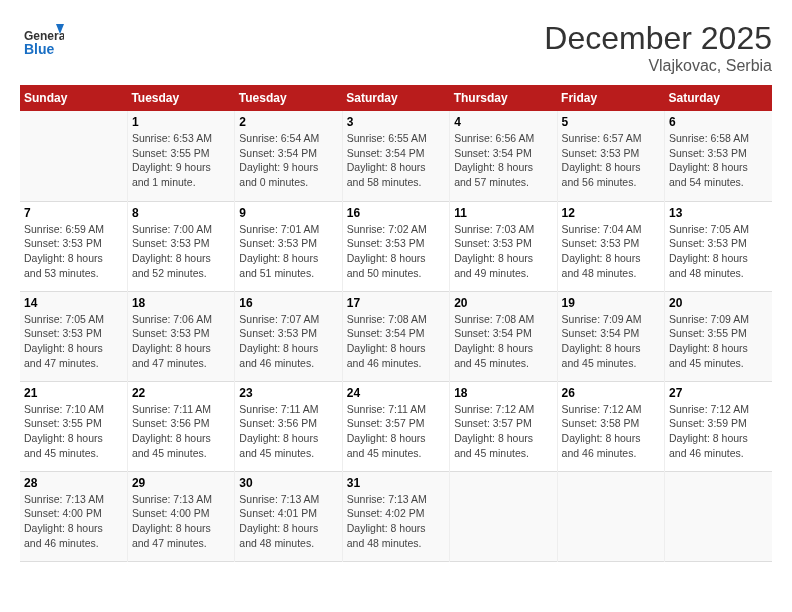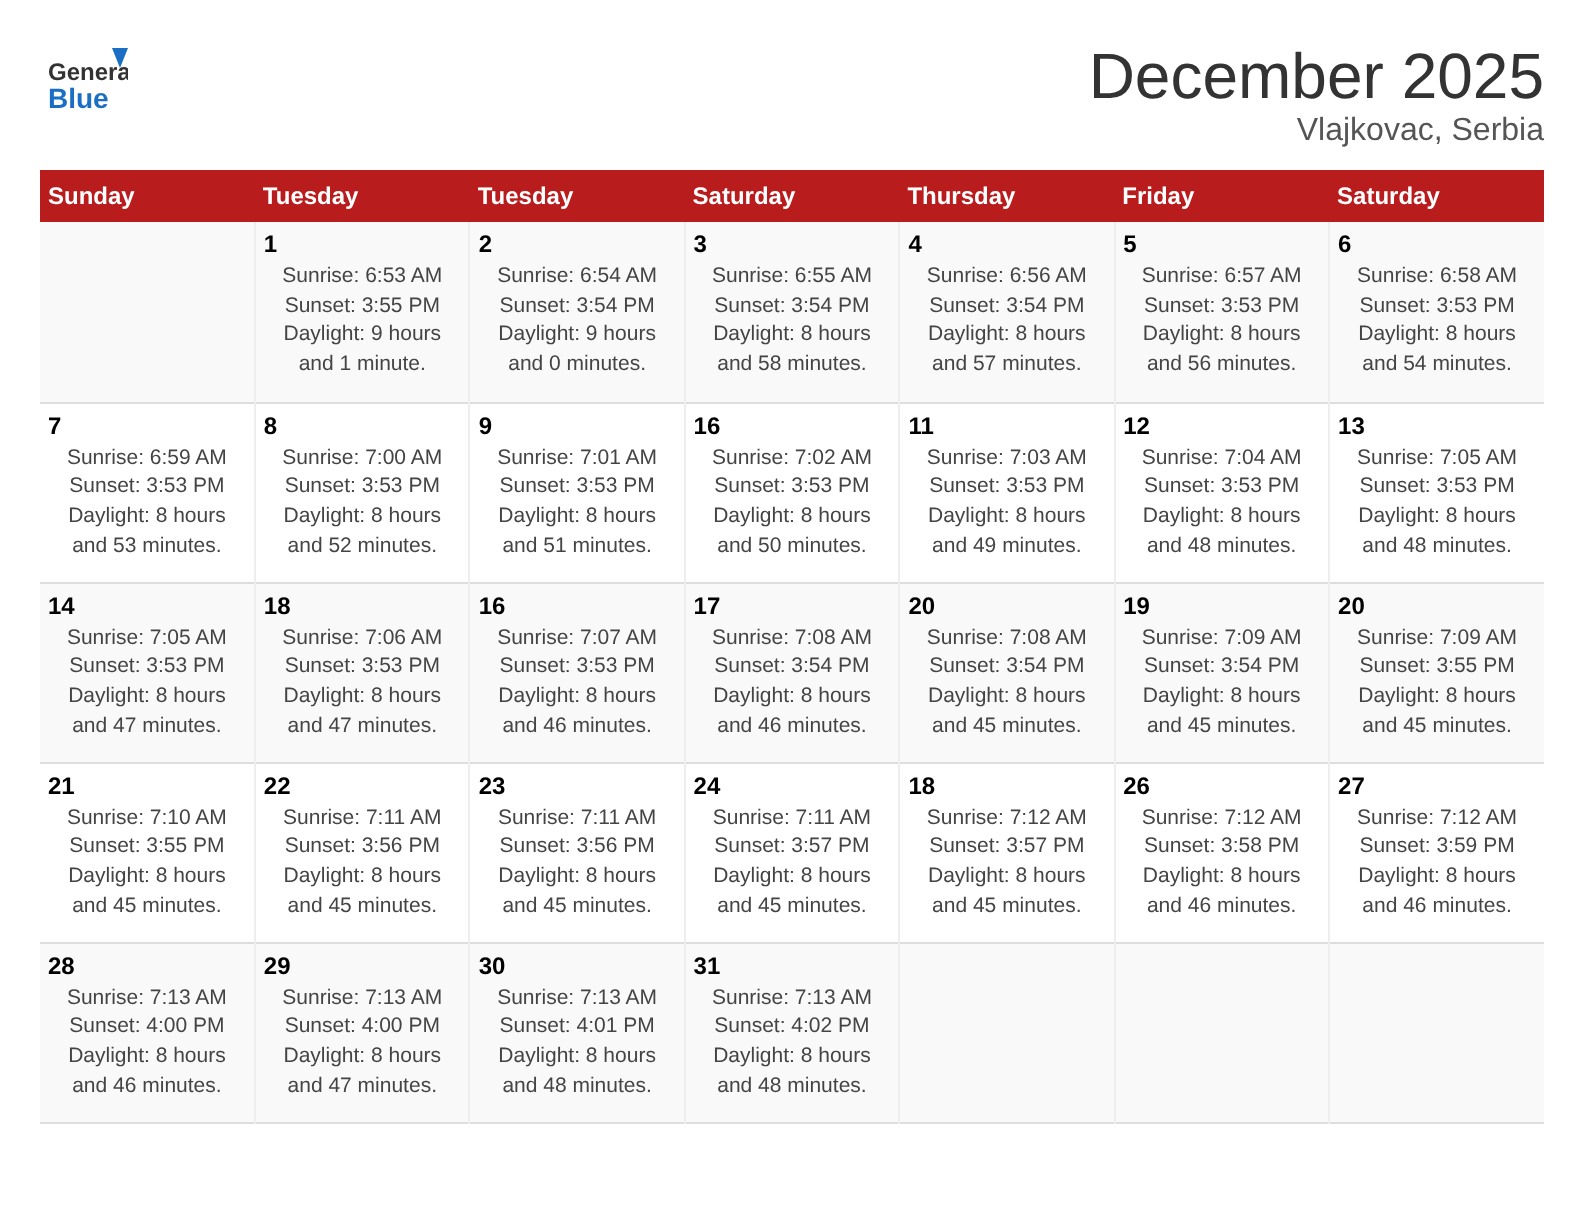--- a/index.html
+++ b/index.html
@@ -64,21 +64,20 @@
     }
     .day-number {
       font-weight: bold;
       font-size: 12px;
       margin-bottom: 2px;
     }
     .day-info {
       color: #444;
       font-size: 10.5px;
       line-height: 1.4;
-      text-align: center;
     }
     tbody tr:nth-child(odd) {
       background-color: #f9f9f9;
     }
     tbody tr:nth-child(even) {
       background-color: #fff;
     }
   </style>
 </head>
 <body>

